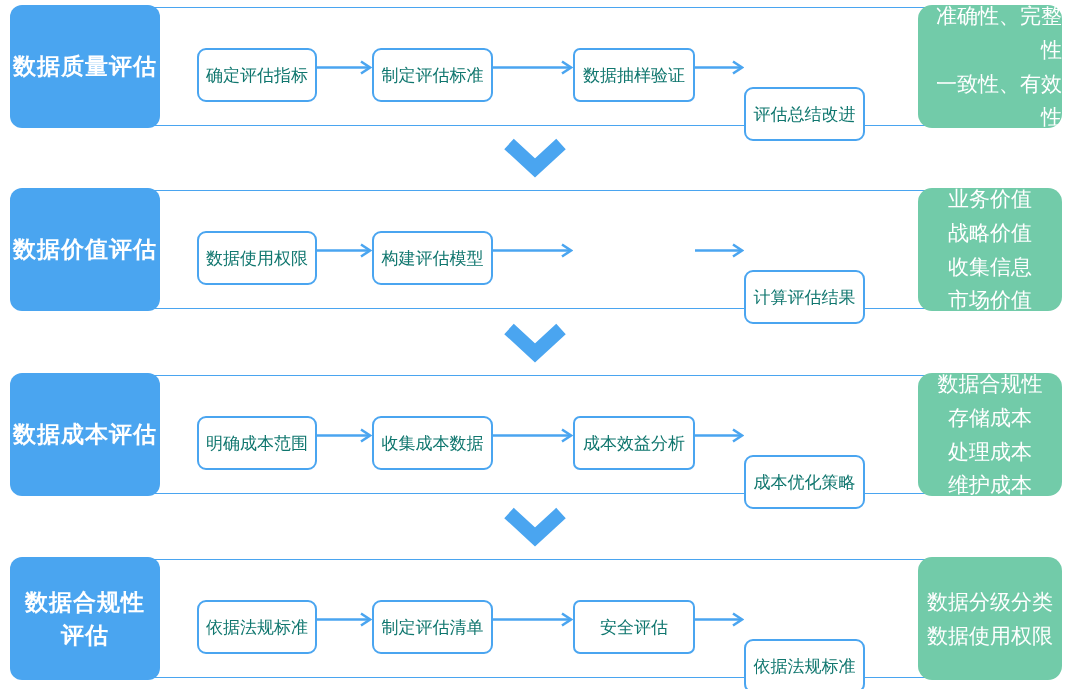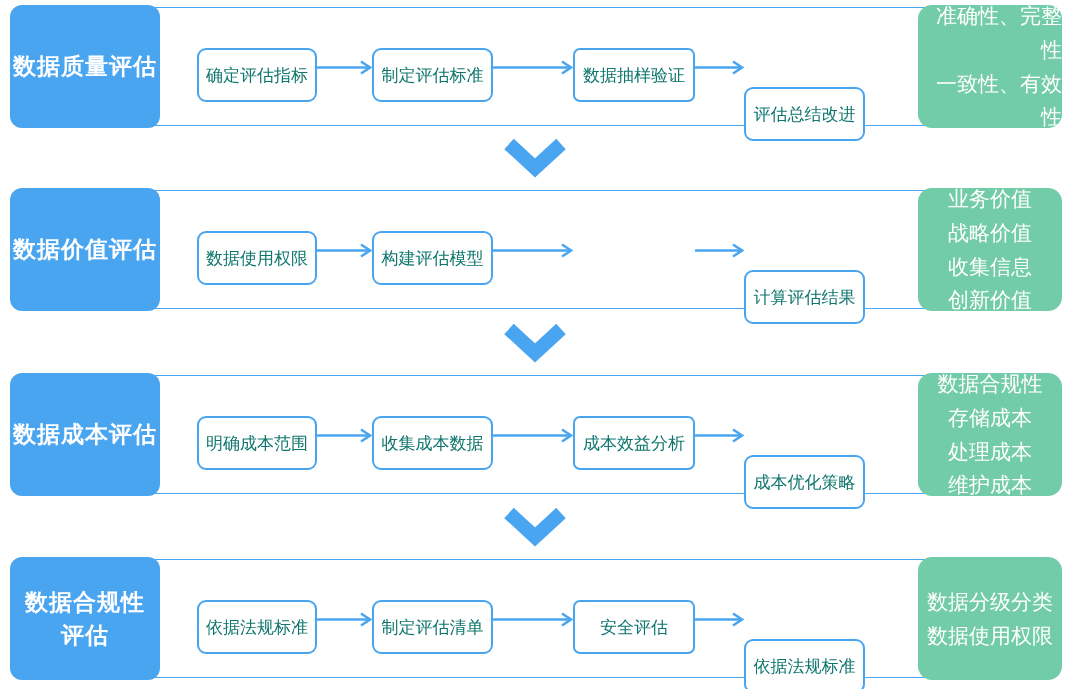--- a/index.html
+++ b/index.html
@@ -92,21 +92,21 @@
     </svg>
     <svg class="arrow a3" width="49" height="17">
       <line x1="0" y1="8.5" x2="45" y2="8.5" stroke="#4AA5F0" stroke-width="2.5"></line>
       <polyline points="38,2.5 47,8.5 38,14.5" fill="none" stroke="#4AA5F0" stroke-width="2.5"></polyline>
     </svg>
     <div class="step s4">计算评估结果</div>
     <div class="outbox">
       <span>业务价值</span>
       <span>战略价值</span>
       <span>收集信息</span>
-      <span>创新价值</span>
+      <span>市场价值</span>
     </div>
   </div>
 
   <svg class="chevron c2" width="70" height="42" viewBox="0 0 70 42">
     <path d="M9 7 L35 31 L61 7" fill="none" stroke="#4AA5F0" stroke-width="14" stroke-linejoin="miter"></path>
   </svg>
 
   <div class="row r3">
     <div class="band"></div>
     <div class="row-label">数据成本评估</div>

